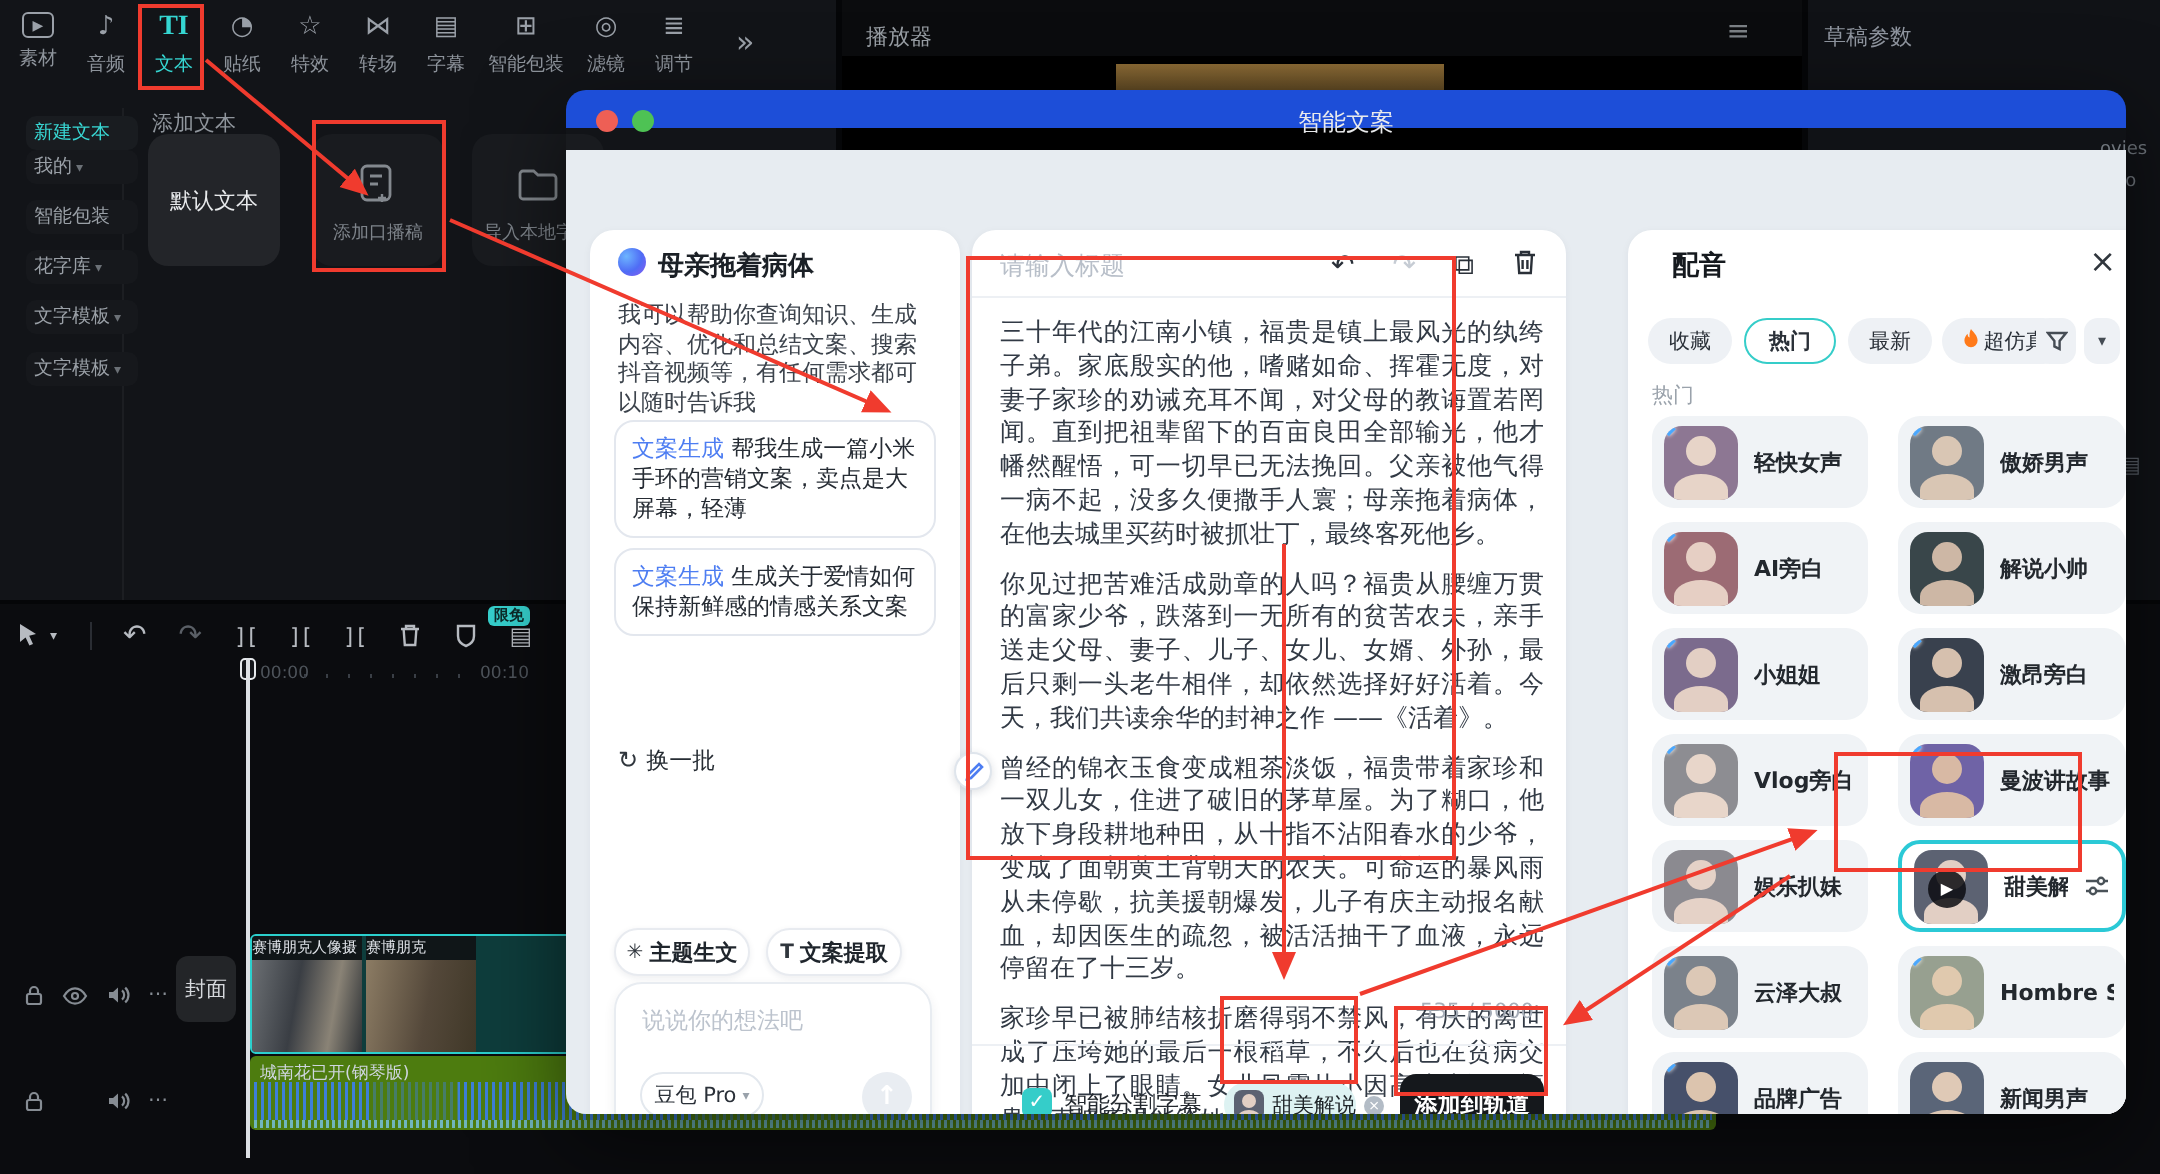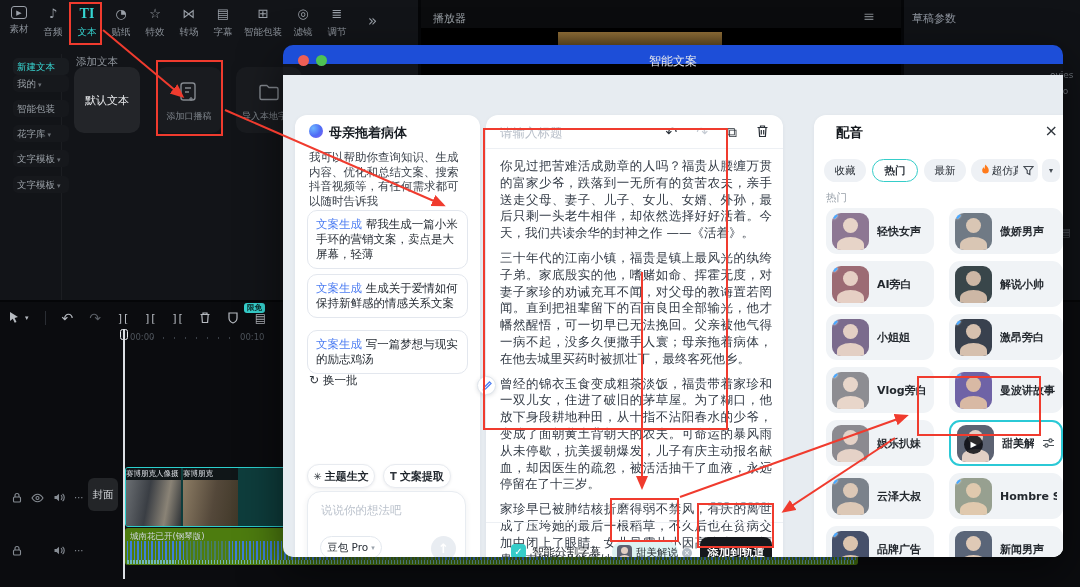--- a/index.html
+++ b/index.html
@@ -354,21 +354,20 @@
     </div>
     <div class="mbody">
 
       <div class="mcard lcard">
         <span class="as-dot"></span>
         <span class="as-head">母亲拖着病体</span>
         <p class="as-intro">我可以帮助你查询知识、生成内容、优化和总结文案、搜索抖音视频等，有任何需求都可以随时告诉我</p>
 
         <div class="sugg" style="top:159px"><span class="tag">文案生成</span> <span>生成关于爱情如何保持新鲜感的情感关系文案</span></div>
         <div class="sugg" style="top:95px"><span class="tag">文案生成</span> <span>帮我生成一篇小米手环的营销文案，卖点是大屏幕，轻薄</span></div>
-        <div class="sugg" style="top:215px"><span class="tag">文案生成</span> <span>写一篇梦想与现实的励志鸡汤</span></div>
 
         <div class="refresh-row"><span class="ri">↻</span><span>换一批</span></div>
 
         <div class="mode-pill" style="left:12px;width:68px">
             <span class="mi">✳</span>
             <span>主题生文</span>
           </div>
         <div class="mode-pill" style="left:88px;width:68px">
             <span class="mi">T</span>
             <span>文案提取</span>
@@ -392,22 +391,22 @@
           <span class="ti">↶</span>
           <span class="ti disabled">↷</span>
           <span class="ti">⧉</span>
           <span class="ti"><svg width="13" height="14" viewBox="0 0 13 14" fill="none" stroke="#2a3038" stroke-width="1.2">
                 <path d="M1.5 3.5h10M4.5 3.5V2h4v1.5M3 3.5l.6 9h5.8l.6-9M5.3 6v4.5M7.7 6v4.5"></path>
               </svg></span>
         </div>
         <div class="ed-div" style="top:33px"></div>
 
         <div class="ed-text">
+          <p>三十年代的江南小镇，福贵是镇上最风光的纨绔子弟。家底殷实的他，嗜赌如命、挥霍无度，对妻子家珍的劝诫充耳不闻，对父母的教诲置若罔闻。直到把祖辈留下的百亩良田全部输光，他才幡然醒悟，可一切早已无法挽回。父亲被他气得一病不起，没多久便撒手人寰；母亲拖着病体，在他去城里买药时被抓壮丁，最终客死他乡。</p>
           <p>你见过把苦难活成勋章的人吗？福贵从腰缠万贯的富家少爷，跌落到一无所有的贫苦农夫，亲手送走父母、妻子、儿子、女儿、女婿、外孙，最后只剩一头老牛相伴，却依然选择好好活着。今天，我们共读余华的封神之作 ——《活着》。</p>
-          <p>三十年代的江南小镇，福贵是镇上最风光的纨绔子弟。家底殷实的他，嗜赌如命、挥霍无度，对妻子家珍的劝诫充耳不闻，对父母的教诲置若罔闻。直到把祖辈留下的百亩良田全部输光，他才幡然醒悟，可一切早已无法挽回。父亲被他气得一病不起，没多久便撒手人寰；母亲拖着病体，在他去城里买药时被抓壮丁，最终客死他乡。</p>
           <p>曾经的锦衣玉食变成粗茶淡饭，福贵带着家珍和一双儿女，住进了破旧的茅草屋。为了糊口，他放下身段耕地种田，从十指不沾阳春水的少爷，变成了面朝黄土背朝天的农夫。可命运的暴风雨从未停歇，抗美援朝爆发，儿子有庆主动报名献血，却因医生的疏忽，被活活抽干了血液，永远停留在了十三岁。</p>
           <p>家珍早已被肺结核折磨得弱不禁风，有庆的离世成了压垮她的最后一根稻草，不久后也在贫病交加中闭上了眼睛。女儿凤霞从小因高烧失语，福贵一直愧疚没能给她</p>
         </div>
 
         <span class="pencil-fab">
           <svg width="10" height="10" viewBox="0 0 10 10" fill="none" stroke="#4d7df2" stroke-width="1.3">
               <path d="M1.5 8.5l.5-2L7.5 1l1.5 1.5-5.5 5.5z"></path>
             </svg>
         </span>
 

